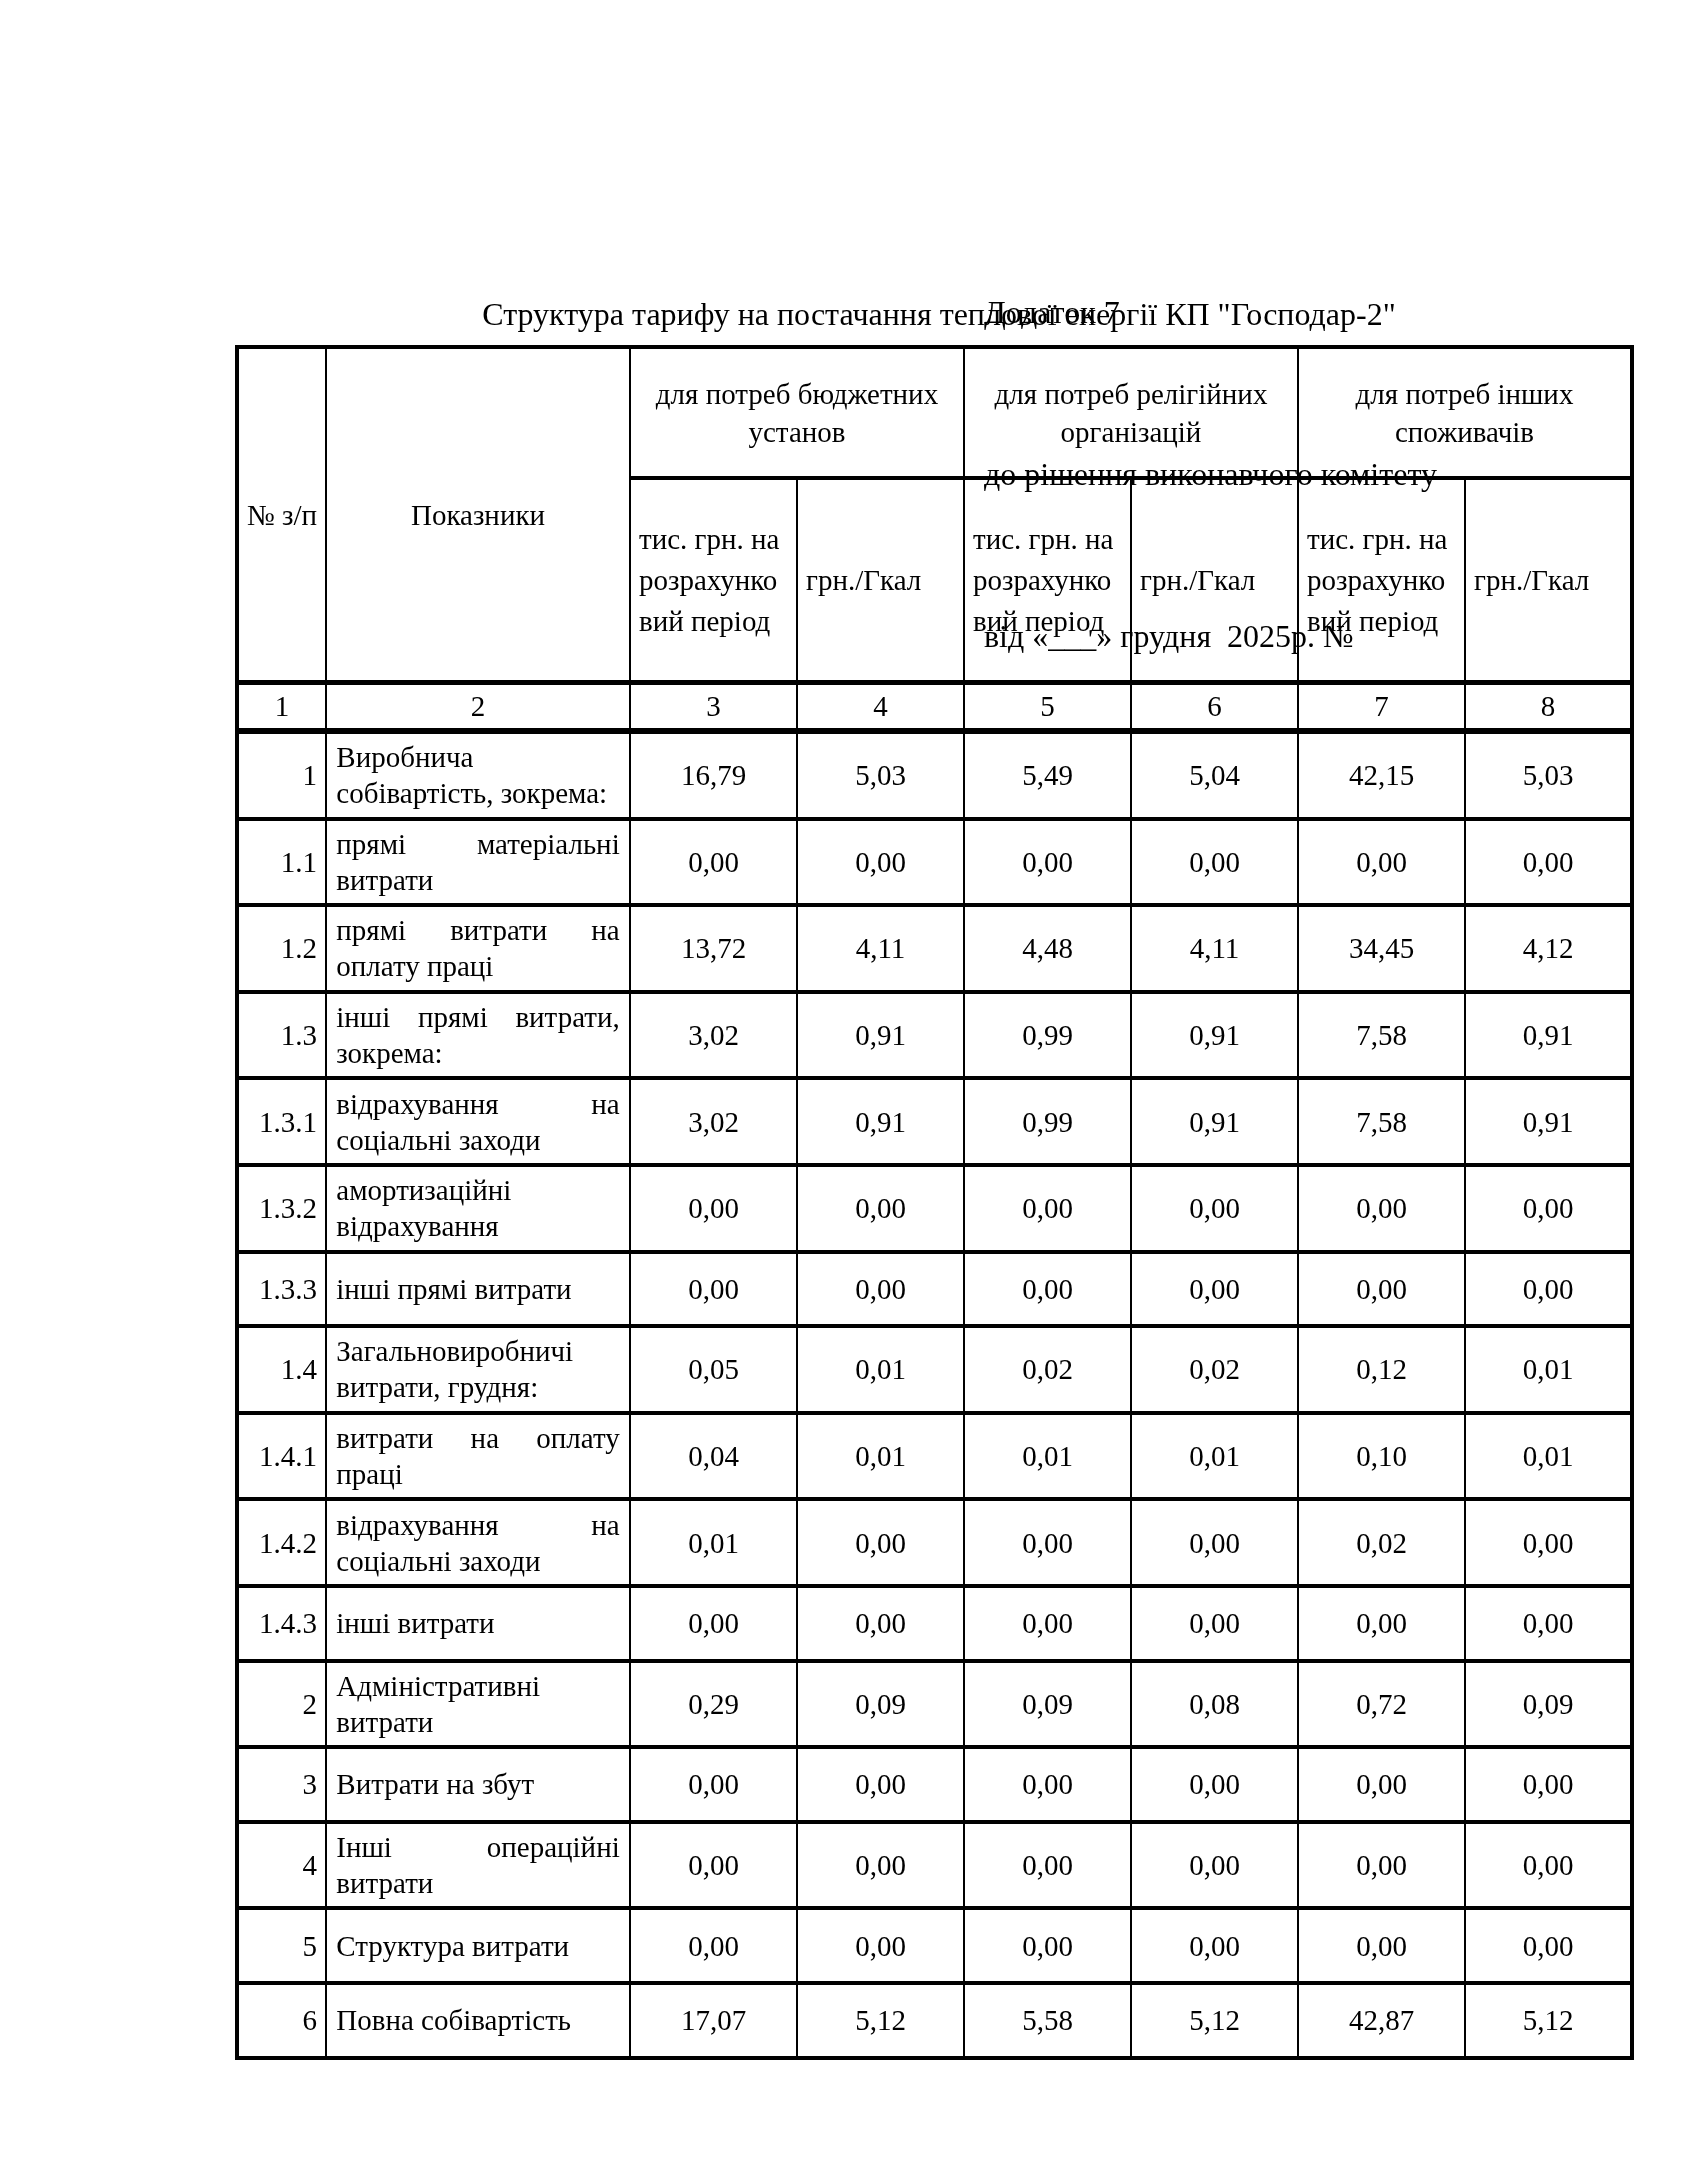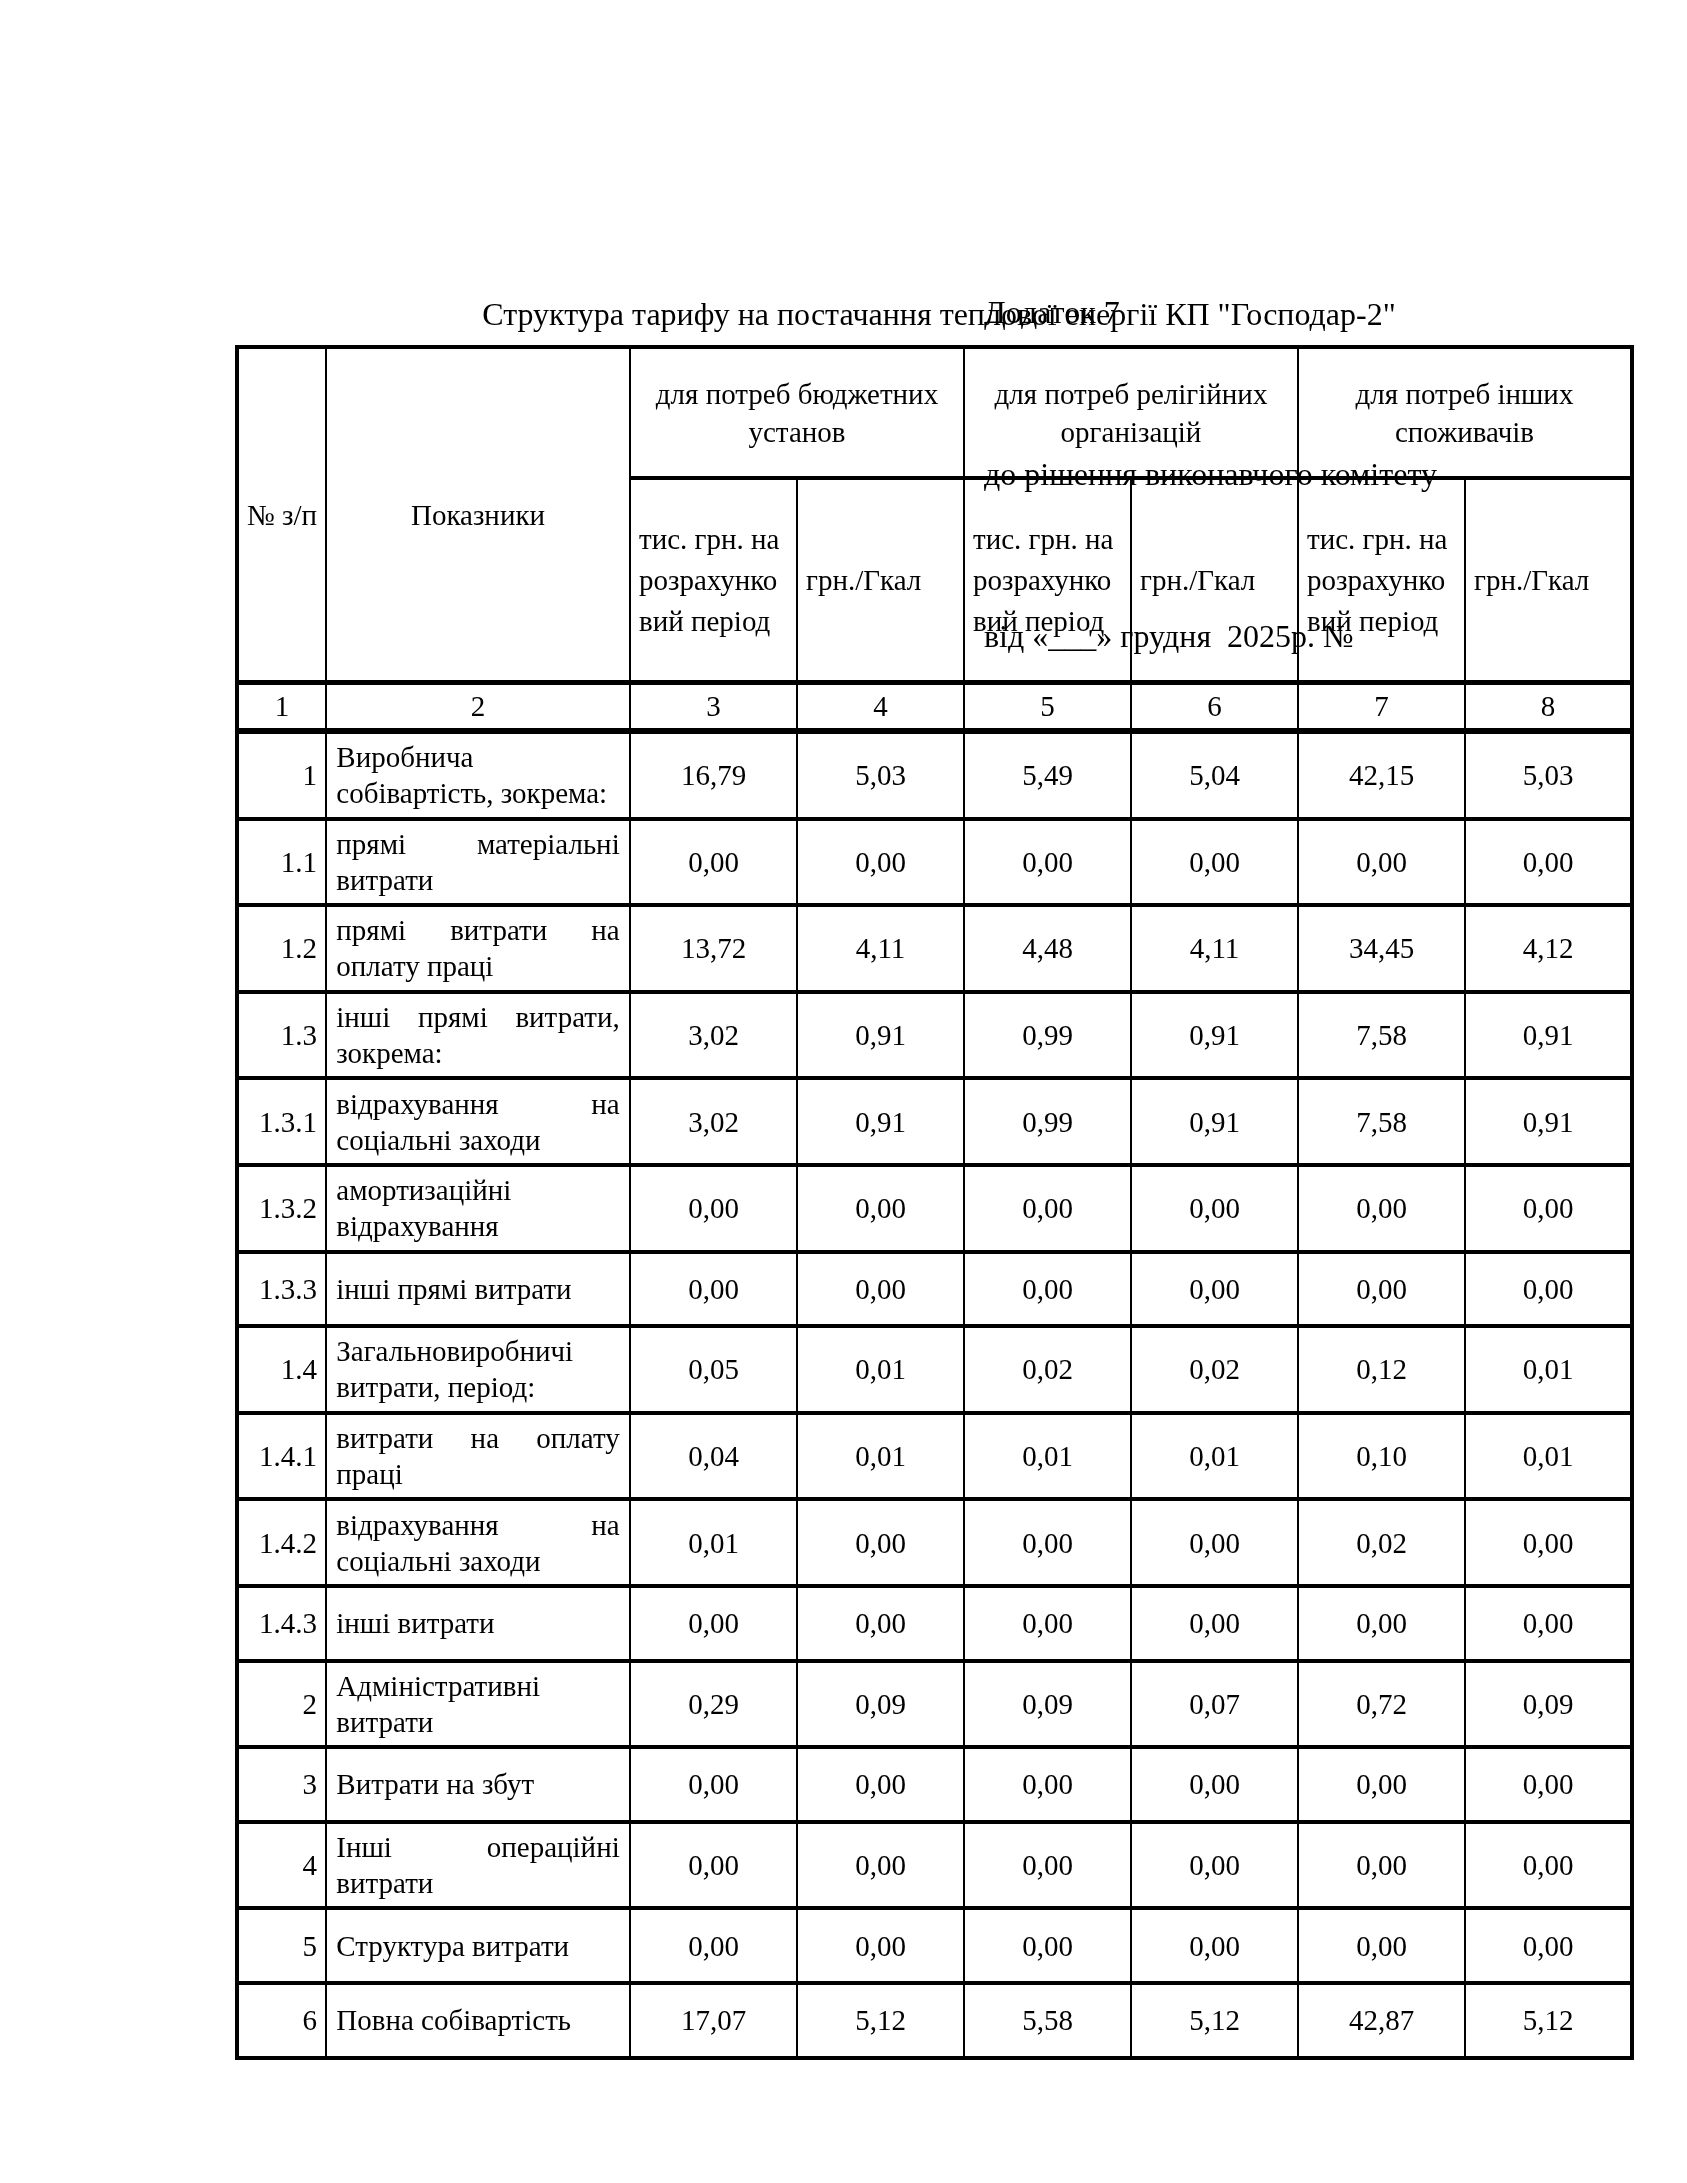--- a/index.html
+++ b/index.html
@@ -148,21 +148,21 @@
     <td class="c-label">інші прямі витрати</td>
     <td class="c-val">0,00</td>
     <td class="c-val">0,00</td>
     <td class="c-val">0,00</td>
     <td class="c-val">0,00</td>
     <td class="c-val">0,00</td>
     <td class="c-val">0,00</td>
   </tr>
       <tr>
     <td class="c-num">1.4</td>
-    <td class="c-label">Загальновиробничі витрати, період:</td>
+    <td class="c-label">Загальновиробничі витрати, грудня:</td>
     <td class="c-val">0,05</td>
     <td class="c-val">0,01</td>
     <td class="c-val">0,02</td>
     <td class="c-val">0,02</td>
     <td class="c-val">0,12</td>
     <td class="c-val">0,01</td>
   </tr>
       <tr>
     <td class="c-num">1.4.1</td>
     <td class="c-label">витрати на оплату праці</td>
@@ -192,21 +192,21 @@
     <td class="c-val">0,00</td>
     <td class="c-val">0,00</td>
     <td class="c-val">0,00</td>
   </tr>
       <tr>
     <td class="c-num">2</td>
     <td class="c-label">Адміністративні витрати</td>
     <td class="c-val">0,29</td>
     <td class="c-val">0,09</td>
     <td class="c-val">0,09</td>
-    <td class="c-val">0,07</td>
+    <td class="c-val">0,08</td>
     <td class="c-val">0,72</td>
     <td class="c-val">0,09</td>
   </tr>
       <tr>
     <td class="c-num">3</td>
     <td class="c-label">Витрати на збут</td>
     <td class="c-val">0,00</td>
     <td class="c-val">0,00</td>
     <td class="c-val">0,00</td>
     <td class="c-val">0,00</td>

